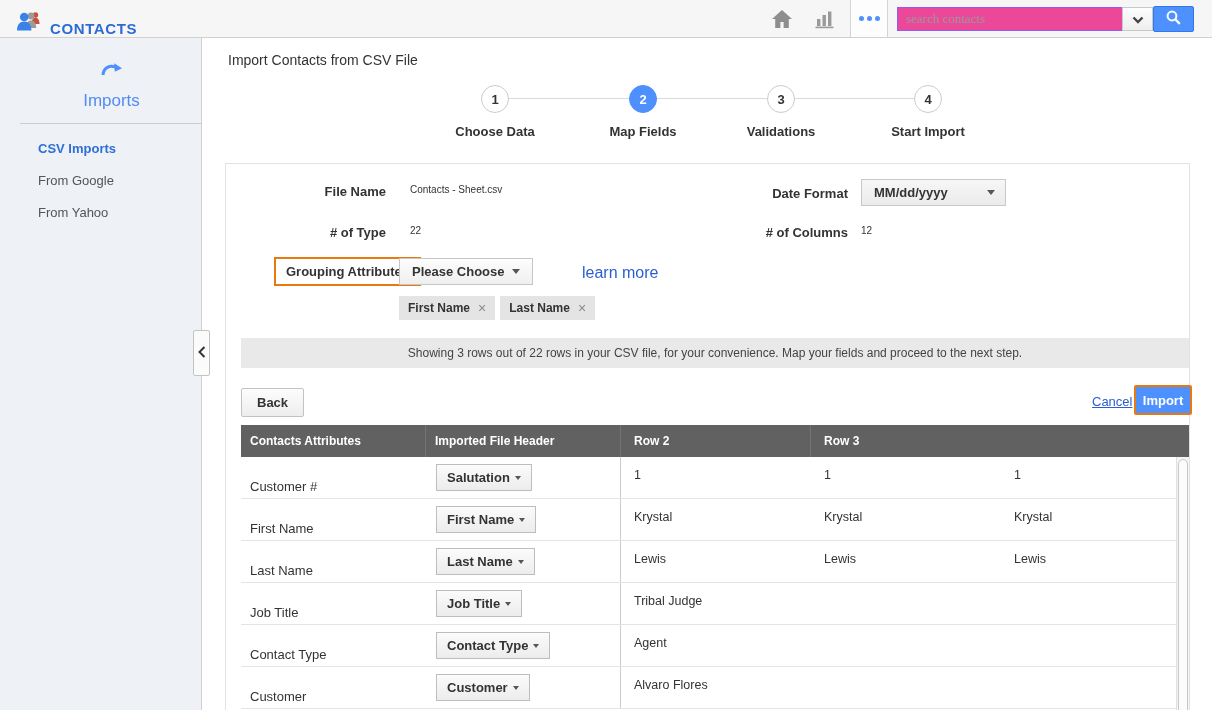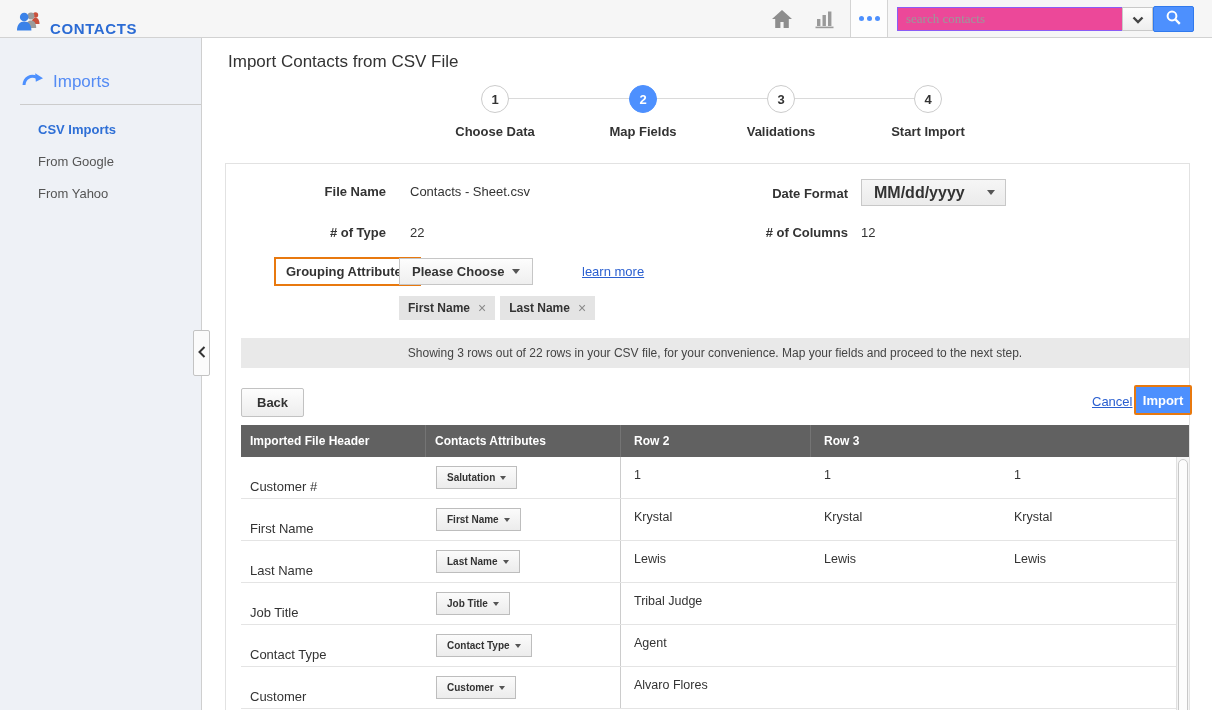--- a/index.html
+++ b/index.html
@@ -26,73 +26,73 @@
   .search-toggle { position:absolute; left:1122px; top:7px; width:31px; height:24px;
                    border:1px solid #c9c9c9; background:linear-gradient(#fdfdfd,#eee);
                    display:flex; align-items:center; justify-content:center; cursor:pointer; }
   .search-btn { position:absolute; left:1153px; top:6px; width:41px; height:26px;
                 background:#4d90fe; border:1px solid #3079ed; border-radius:2px;
                 display:flex; align-items:center; justify-content:center; cursor:pointer; }
 
   
   .sidebar { position:absolute; left:0; top:38px; width:202px; height:672px;
              background:#eef1f6; border-right:1px solid #cfcfcf; }
-  .sb-heading { display:flex; align-items:center; gap:9px; margin:34px 0 0 22px;
-                color:#548bf4; font-size:17px; }
+  .sb-heading { display:flex; align-items:center; gap:9px; margin:24px 0 0 22px;
+                color:#548bf4; font-size:17px;flex-direction:column; }
   .sb-divider { margin:12px 0 0 20px; border-bottom:1px solid #ccc; }
   .sb-item { margin:17px 0 0 38px; font-size:13px; color:#555; cursor:pointer; }
   .sb-item.active { color:#2e6fd6; font-weight:bold; }
 
   
   .collapse-handle { position:absolute; left:193px; top:330px; width:17px; height:46px;
                      background:#fbfbfb; border:1px solid #c3c3c3; border-radius:2px; z-index:5;
                      display:flex; align-items:center; justify-content:center; cursor:pointer; }
 
   
   .main { position:absolute; left:202px; top:38px; width:1010px; height:672px; background:#fff; }
-  .page-title { position:absolute; left:26px; top:14px; font-size:17px; color:#333; }
+  .page-title { position:absolute; left:26px; top:14px; font-size:14px; color:#333; }
 
   
   .step-line { position:absolute; left:293px; top:60px; width:433px; height:1px; background:#dadada; }
   .step { position:absolute; top:47px; width:100px; text-align:center; }
   .step .circle { width:28px; height:28px; border-radius:50%; background:#fff; border:1px solid #ccc;
                   margin:0 auto; font-size:13px; font-weight:bold; color:#333;
                   display:flex; align-items:center; justify-content:center; position:relative; z-index:2; }
   .step.active .circle { background:#4d90fe; border-color:#4d90fe; color:#fff; }
   .step .slabel { margin-top:11px; font-size:13px; font-weight:bold; color:#333; white-space:nowrap; }
   .step1 { left:243px; } .step2 { left:391px; } .step3 { left:529px; } .step4 { left:676px; }
 
   
   .panel { position:absolute; left:23px; top:125px; width:965px; height:600px;
            background:#fff; border:1px solid #e2e2e2; }
   .form-label { position:absolute; font-size:13px; font-weight:bold; color:#333; text-align:right; }
-  .form-value { position:absolute; font-size:13px; color:#333; }
+  .form-value { position:absolute; font-size:10px; color:#333; }
   .lbl-file  { left:0; width:160px; top:20px; }
   .val-file  { left:184px; top:20px; }
   .lbl-rows  { left:0; width:160px; top:61px; }
   .val-rows  { left:184px; top:61px; }
   .lbl-date  { left:502px; width:120px; top:22px; }
   .lbl-cols  { left:502px; width:120px; top:61px; }
   .val-cols  { left:635px; top:61px; }
 
   .dd-date { position:absolute; left:635px; top:15px; width:145px; height:27px;
              background:linear-gradient(#f6f6f6,#ebebeb); border:1px solid #c8c8c8;
              display:flex; align-items:center; justify-content:space-between;
-             padding:0 10px 0 12px; font-size:16px; font-weight:bold; color:#333; cursor:pointer; }
+             padding:0 10px 0 12px; font-size:13px; font-weight:bold; color:#333; cursor:pointer; }
   .caret { width:0; height:0; border-left:4px solid transparent; border-right:4px solid transparent;
            border-top:5px solid #555; display:inline-block; }
 
   .grouping-box { position:absolute; left:48px; top:93px; border:2px solid #e8790f;
                   padding:5px 10px; font-size:13px; font-weight:bold; color:#333; background:#fff; }
   .dd-choose { position:absolute; left:173px; top:94px; height:27px;
                background:linear-gradient(#fdfdfd,#efefef); border:1px solid #c6c6c6;
                display:flex; align-items:center; gap:7px; padding:0 12px;
                font-size:13px; font-weight:bold; color:#333; cursor:pointer; }
-  .learn-more { position:absolute; left:356px; top:100px; font-size:13px;
-                color:#2a5fd0; text-decoration:underline; cursor:pointer; }
+  .learn-more { position:absolute; left:356px; top:100px; font-size:16px;
+                color:#2a5fd0; cursor:pointer; }
   .chips { position:absolute; left:173px; top:132px; display:flex; gap:5px; }
   .chip { background:#e4e4e4; padding:5px 9px; font-size:12px; font-weight:bold; color:#333;
           display:flex; align-items:center; gap:8px; }
   .chip .x { color:#8a8a8a; font-size:14px; font-weight:normal; cursor:pointer; line-height:10px; }
 
   .notice { position:absolute; left:15px; top:174px; width:948px; height:30px; background:#e9e9e9;
             font-size:12px; color:#444; text-align:center; line-height:30px; }
 
   .btn-back { position:absolute; left:15px; top:224px; padding:6px 15px;
               background:linear-gradient(#fdfdfd,#ededed); border:1px solid #c2c2c2; border-radius:2px;
@@ -111,21 +111,21 @@
            background:#616161; }
   .th { color:#fff; font-size:12px; font-weight:bold; line-height:32px; padding-left:9px;
         border-right:1px solid #747474; white-space:nowrap; overflow:hidden; }
   .th:last-child { border-right:none; }
   .th.datacol { padding-left:13px; }
   .trow { display:grid; grid-template-columns:185px 195px 190px 190px 188px; height:42px;
           border-bottom:1px solid #e4e4e4; background:#fff; }
   .td-header { padding:22px 0 0 9px; font-size:13px; color:#333; }
   .td-attr { display:flex; align-items:center; border-right:1px solid #ccc; }
   .attr-btn { margin-left:10px; background:linear-gradient(#fbfbfb,#ececec); border:1px solid #bdbdbd;
-              padding:5px 10px; font-size:10px; font-weight:bold; color:#333; cursor:pointer;
+              padding:5px 10px; font-size:13px; font-weight:bold; color:#333; cursor:pointer;
               display:flex; align-items:center; gap:5px; font-family:"Liberation Sans", sans-serif; }
   .attr-btn .caret { border-top-width:4px; border-left-width:3.5px; border-right-width:3.5px; }
   .td-data { padding:11px 0 0 13px; font-size:12.5px; color:#333; }
 
   .scrollbar { position:absolute; right:0; top:32px; width:13px; height:292px;
                background:#f4f4f4; border-left:1px solid #e0e0e0; }
   .scroll-thumb { position:absolute; left:1px; top:2px; width:10px; height:286px;
                   background:#fcfcfc; border:1px solid #c8c8c8; border-radius:6px; cursor:pointer; }
 </style>
 </head>
@@ -263,22 +263,22 @@
     </div>
 
     <div class="notice">Showing 3 rows out of 22 rows in your CSV file, for your convenience. Map your fields and proceed to the next step.</div>
 
     <button class="btn-back">Back</button>
     <a class="cancel-link">Cancel</a>
     <button class="btn-import">Import</button>
 
     <div class="table">
       <div class="thead">
+        <div class="th">Contacts Attributes</div>
         <div class="th">Imported File Header</div>
-        <div class="th">Contacts Attributes</div>
         <div class="th datacol">Row 2</div>
         <div class="th datacol">Row 3</div>
       </div>
       <div id="table-body">
   <div class="trow">
     <div class="td-header">Customer #</div>
     <div class="td-attr">
       <button class="attr-btn">
         <span>Salutation</span>
         <span class="caret"></span>

